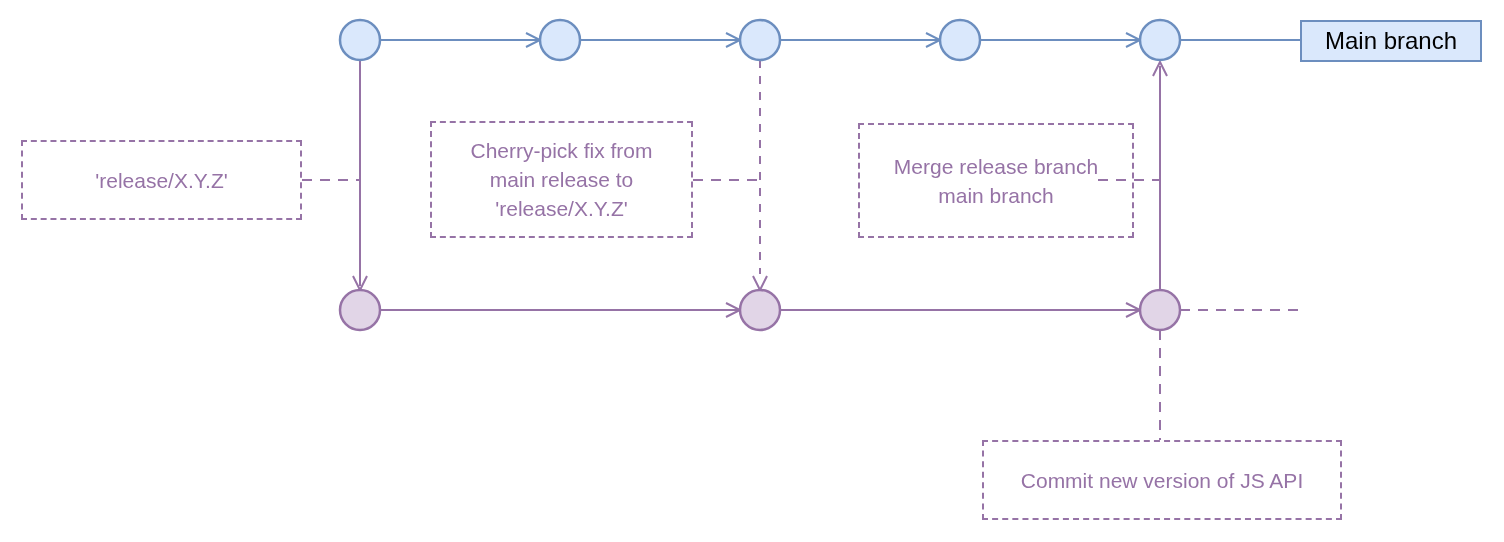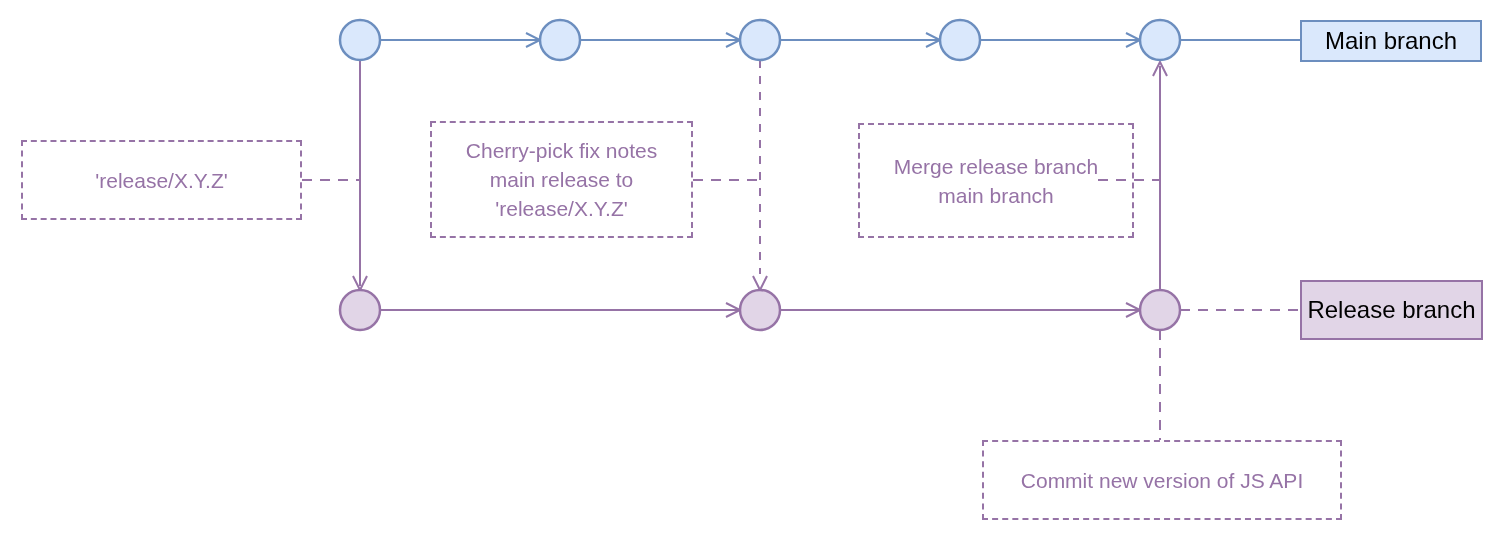--- a/index.html
+++ b/index.html
@@ -120,31 +120,30 @@
       <circle cx="760" cy="310" r="20"></circle>
       <circle cx="1160" cy="310" r="20"></circle>
     </g>
   </svg>
 
   <div class="note note-create">
     <span>'release/X.Y.Z'</span>
   </div>
 
   <div class="note note-cherry">
-    <span>Cherry-pick fix notes</span>
+    <span>Cherry-pick fix from</span>
     <span>main release to</span>
     <span>'release/X.Y.Z'</span>
   </div>
 
   <div class="note note-merge">
     <span>Merge release branch</span>
     <span>main branch</span>
   </div>
 
   <div class="note note-commit">
     <span>Commit new version of JS API</span>
   </div>
 
   <div class="branch-label label-main">Main branch</div>
 
-  <div class="branch-label label-release">Release branch</div>
 
 </div>
 
 </body></html>

